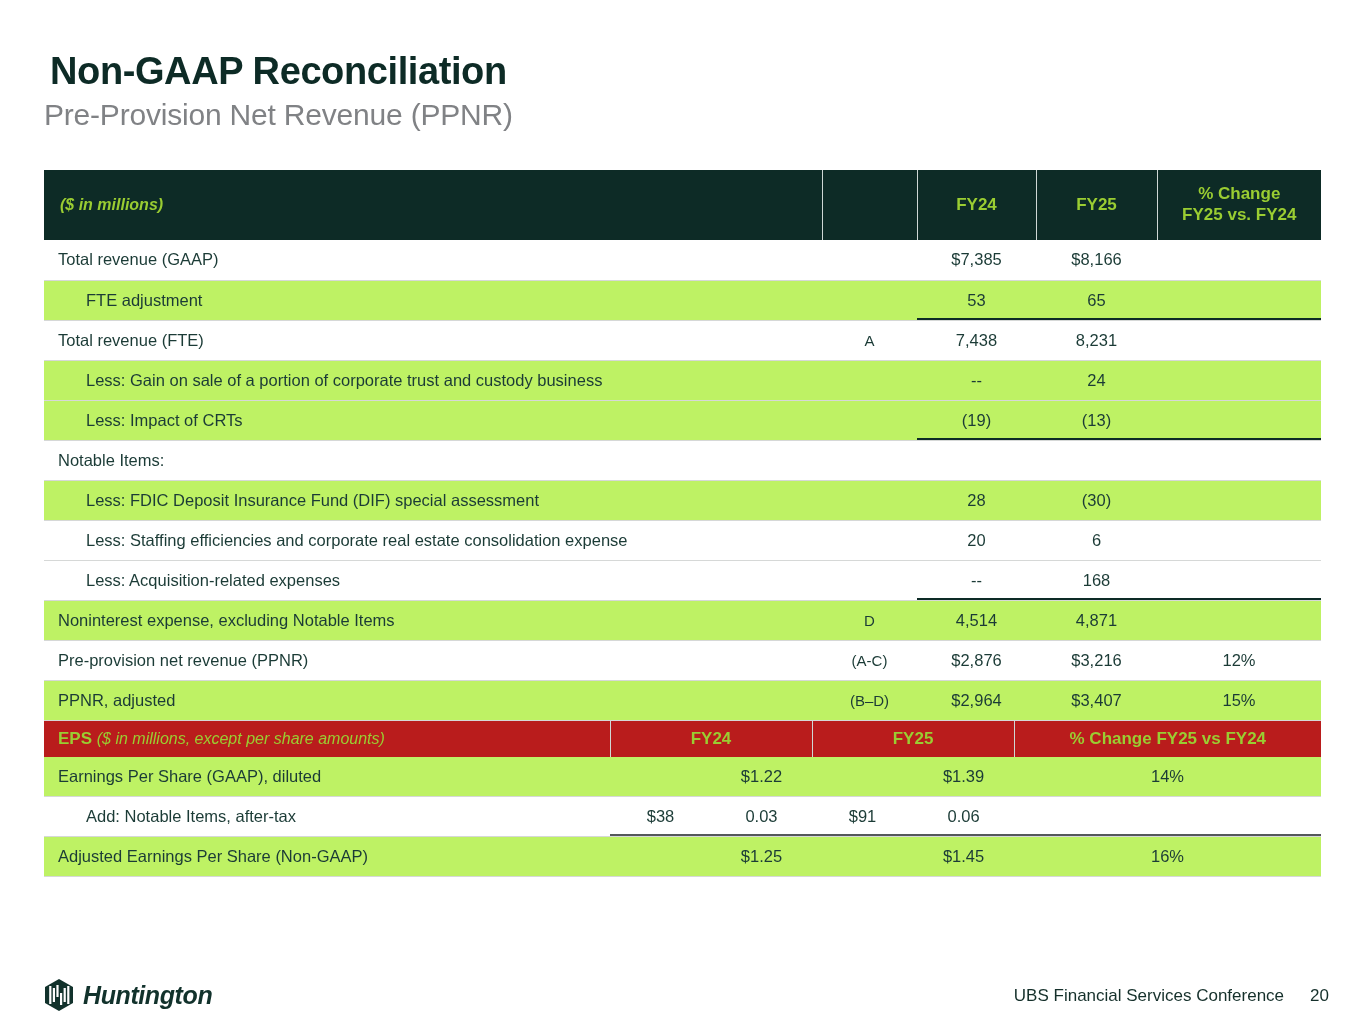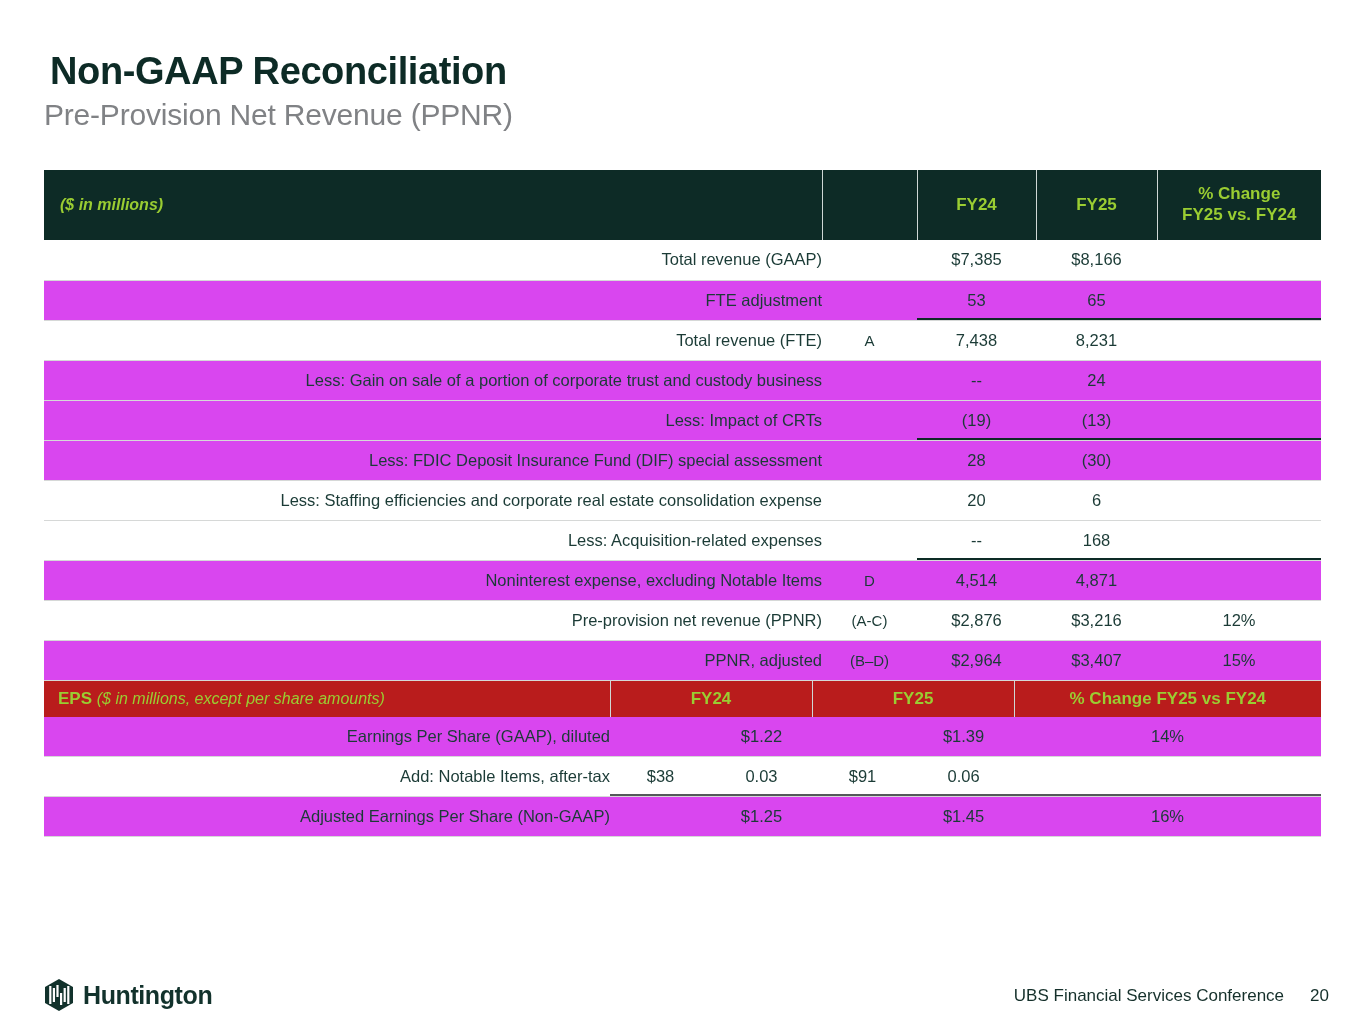--- a/index.html
+++ b/index.html
@@ -71,23 +71,23 @@
 
   
   tbody tr { height: 40px; }
   tbody td {
     font-size: 16.5px;
     color: #1b3b36;
     vertical-align: middle;
     border-bottom: 1px solid #d6d8d7;
     background: #ffffff;
   }
-  tbody tr.alt td { background: #d946ef; }
-
-  td.lbl     { text-align: right; padding-left: 14px; }
+  tbody tr.alt td { background: #bef264; }
+
+  td.lbl     { text-align: left; padding-left: 14px; }
   td.lbl.ind { padding-left: 42px; }
   td.ref     { text-align: center; font-size: 15px; }
   td.num     { text-align: center; }
 
   
   tr.rule-below td.num,
   tr.rule-below td.chg { box-shadow: inset 0 -2px 0 0 #0d2b26; }
 
   
   .eps-wrap { margin-top: 0; }
@@ -115,21 +115,21 @@
 
   tr.eps-rule td.er { box-shadow: inset 0 -2px 0 0 #54585a; }
 
   
   .footer-left {
     position: absolute; left: 44px; top: 979px;
     display: flex; align-items: center; gap: 9px;
   }
   .logo-mark { width: 30px; height: 32px; display: block; }
   .logo-word {
-    font-size: 25px; font-weight: 700; color: #12322c; letter-spacing: -0.4px;
+    font-size: 25px; font-weight: 700; color: #12322c; letter-spacing: -0.4px; font-style: italic;
   }
   .footer-right {
     position: absolute; right: 36px; top: 986px;
     display: flex; align-items: baseline; gap: 26px;
     font-size: 17px; color: #15302b; margin-left: 20px;
   }
 </style>
 </head>
 <body>
 
@@ -198,20 +198,27 @@
       <tr class="alt rule-below">
         <td class="lbl ind">Less: Impact of CRTs</td>
         <td class="ref"></td>
         <td class="num">(19)</td>
         <td class="num">(13)</td>
         <td class="chg"></td>
       </tr>
 
 
 
+      <tr>
+        <td class="lbl">Notable Items:</td>
+        <td class="ref"></td>
+        <td class="num"></td>
+        <td class="num"></td>
+        <td class="chg"></td>
+      </tr>
 
       <tr class="alt">
         <td class="lbl ind">Less: FDIC Deposit Insurance Fund (DIF) special assessment</td>
         <td class="ref"></td>
         <td class="num">28</td>
         <td class="num">(30)</td>
         <td class="chg"></td>
       </tr>
 
       <tr>

